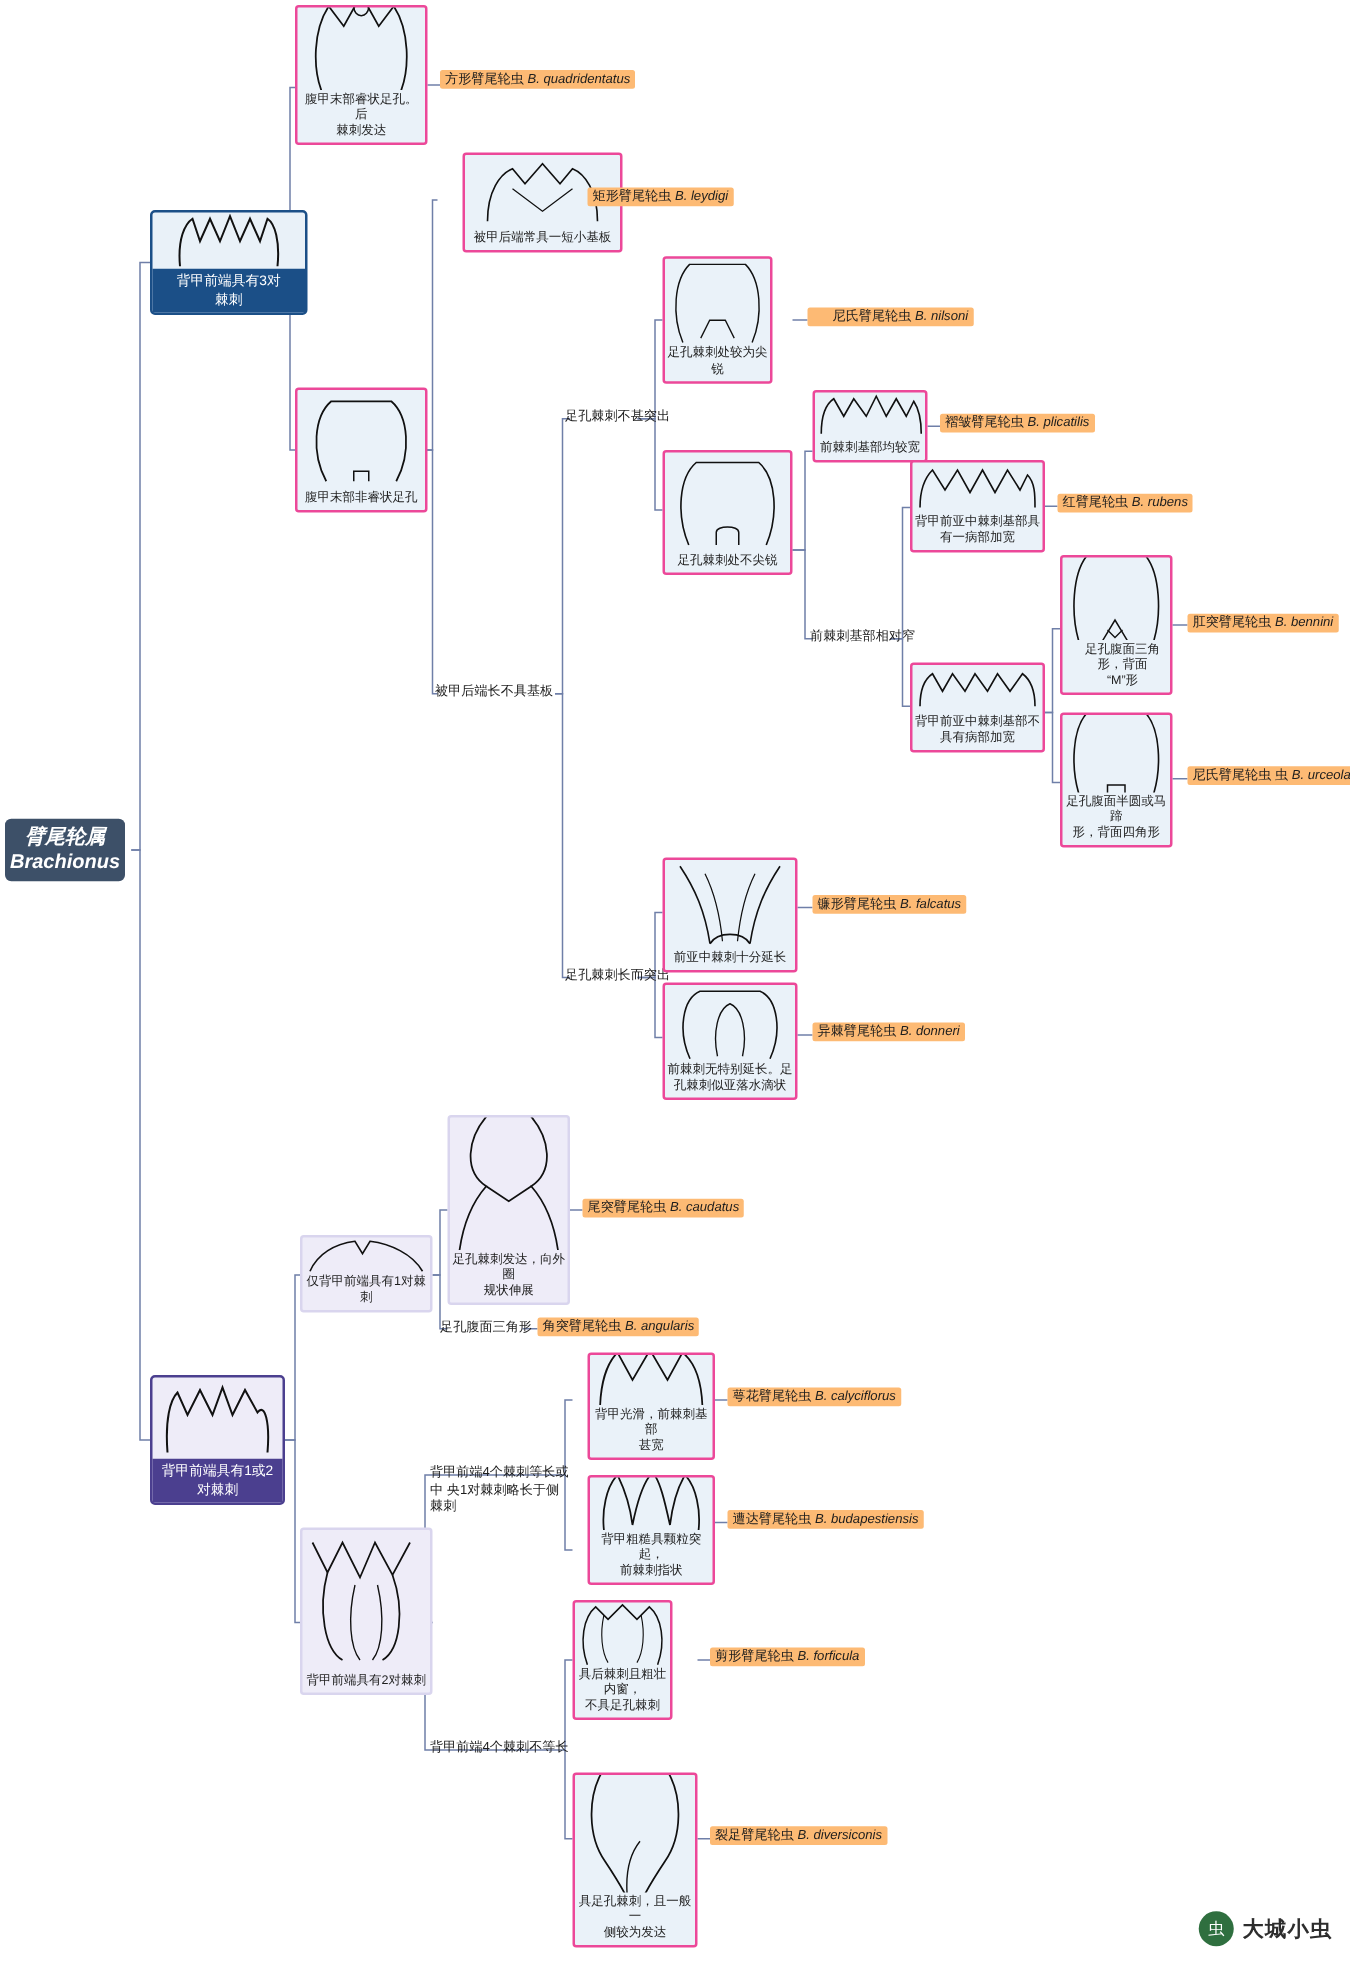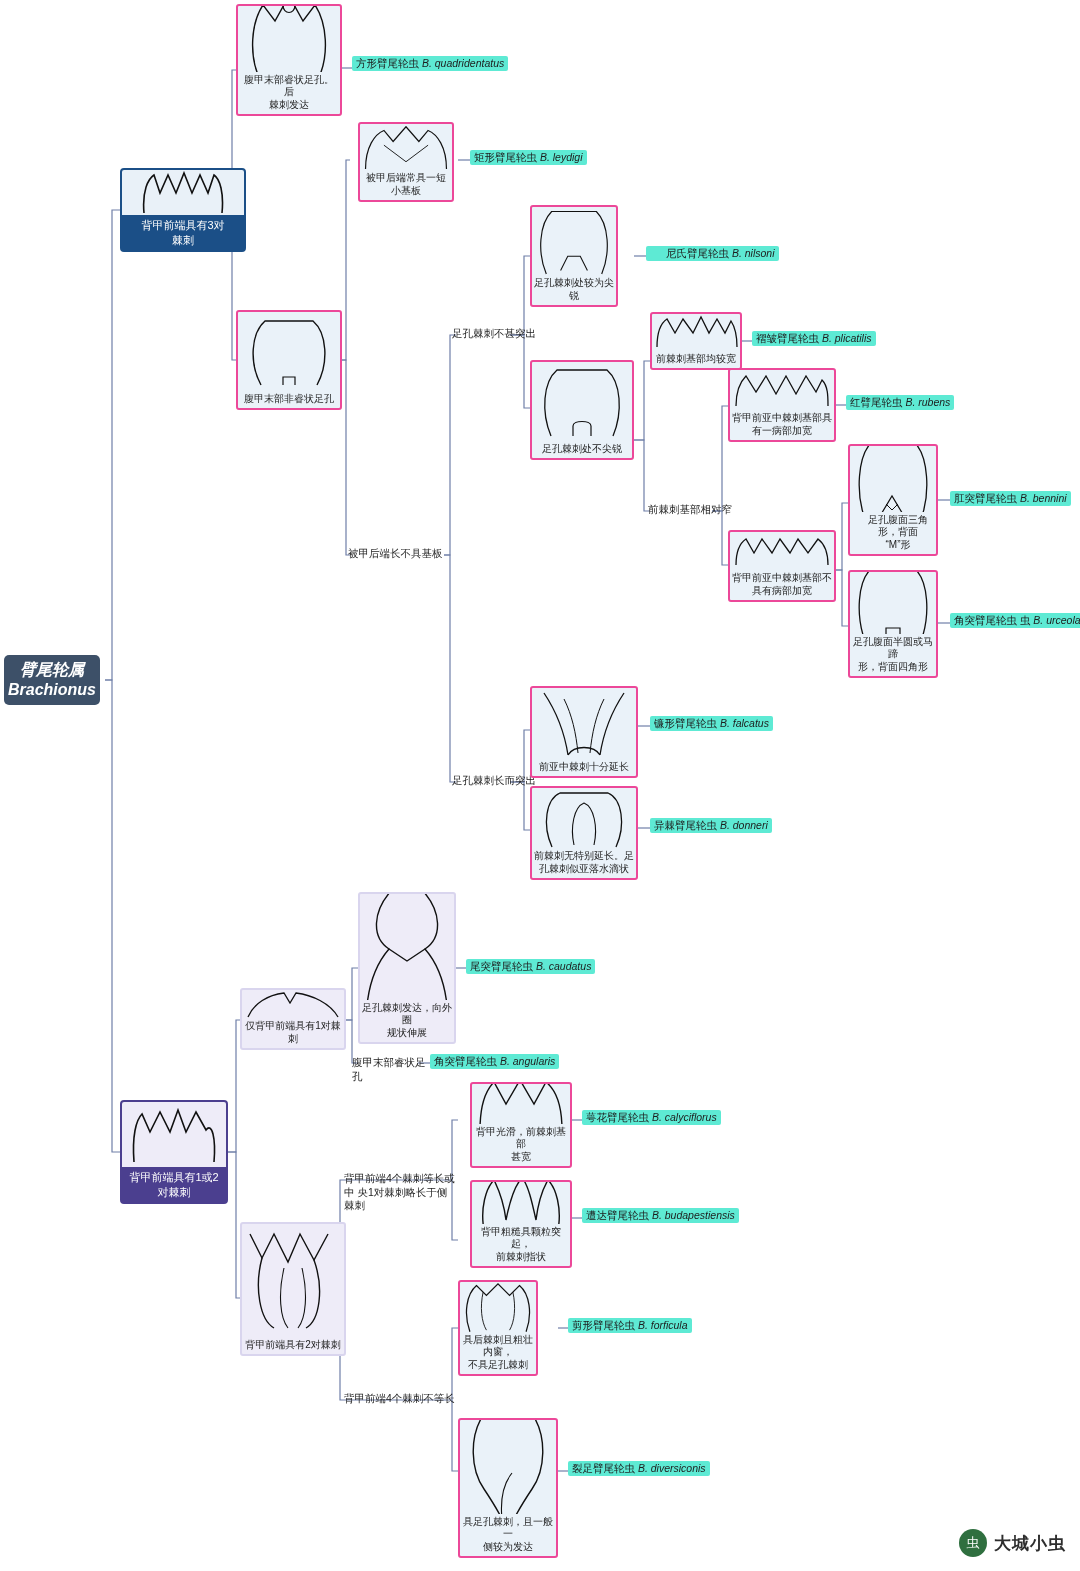--- a/index.html
+++ b/index.html
@@ -43,21 +43,21 @@
     font-size:10px;line-height:1.25;color:#1d1d1d;text-align:center;padding:2px 2px 3px 2px;
   }
 
   
   .branchlabel{
     position:absolute;font-size:10.5px;color:#1d1d1d;line-height:1.3;
   }
 
   
   .species{
-    position:absolute;background:#5eead4;border-radius:2px;
+    position:absolute;background:#fdba74;border-radius:2px;
     font-size:10.5px;line-height:1.25;color:#1d1d1d;
     padding:1px 4px;white-space:nowrap;
   }
   .species i{font-style:italic;}
 
   
   .wm{
     position:absolute;right:14px;bottom:14px;display:flex;align-items:center;gap:7px;
   }
   .wm .circ{
@@ -174,21 +174,21 @@
 <div class="node card" style="left:236px;top:310px;width:106px;height:100px;">
   <div class="pic">
     <svg width="96" height="72" viewBox="0 0 96 72">
         <path d="M20 70 C8 48 10 18 24 6 L72 6 C86 18 88 48 76 70" fill="none" stroke="#111" stroke-width="1.4"></path>
         <path d="M42 70 L42 62 L54 62 L54 70" fill="none" stroke="#111" stroke-width="1.2"></path>
       </svg>
   </div>
   <div class="cap">腹甲末部非睿状足孔</div>
 </div>
 
-<div class="node card" style="left:358px;top:122px;width:96px;height:80px;">
+<div class="node card" style="left:370px;top:122px;width:128px;height:80px;">
   <div class="pic">
     <svg width="100" height="52" viewBox="0 0 100 52">
         <path d="M6 50 C6 26 16 12 26 8 L36 20 L50 4 L64 20 L74 8 C84 12 94 26 94 50" fill="none" stroke="#111" stroke-width="1.3"></path>
         <path d="M26 24 L50 42 L74 24" fill="none" stroke="#111" stroke-width="1"></path>
       </svg>
   </div>
   <div class="cap">被甲后端常具一短小基板</div>
 </div>
 
 <div class="branchlabel" style="left:348px;top:547px;width:100px;">被甲后端长不具基板</div>
@@ -317,21 +317,21 @@
     <svg width="92" height="120" viewBox="0 0 92 120">
         <path d="M30 4 C12 24 10 50 28 62 C14 78 8 100 6 118 M62 4 C80 24 82 50 64 62 C78 78 84 100 86 118" fill="none" stroke="#111" stroke-width="1.4"></path>
         <path d="M28 62 L46 74 L64 62" fill="none" stroke="#111" stroke-width="1.4"></path>
         <path d="M30 4 L62 4" fill="none" stroke="#111" stroke-width="1.4"></path>
       </svg>
   </div>
   <div class="cap" style="white-space:pre-line;">足孔棘刺发达，向外圈
 规状伸展</div>
 </div>
 
-<div class="branchlabel" style="left:352px;top:1056px;width:80px;">腹甲末部睿状足孔</div>
+<div class="branchlabel" style="left:352px;top:1056px;width:80px;">足孔腹面三角形</div>
 
 <div class="branchlabel" style="left:344px;top:1172px;width:112px;">背甲前端4个棘刺等长或中
 央1对棘刺略长于侧棘刺</div>
 
 <div class="branchlabel" style="left:344px;top:1392px;width:112px;">背甲前端4个棘刺不等长</div>
 
 <div class="node card" style="left:470px;top:1082px;width:102px;height:86px;">
   <div class="pic">
     <svg width="94" height="56" viewBox="0 0 94 56">
         <path d="M6 54 C6 30 12 14 20 6 L32 28 L46 4 L60 28 L72 6 C82 14 88 30 88 54" fill="none" stroke="#111" stroke-width="1.4"></path>
@@ -398,21 +398,21 @@
   <span>红臂尾轮虫</span>
   <i>B. rubens</i>
 </div>
 
 <div class="species" style="left:950px;top:491px;">
   <span>肛突臂尾轮虫</span>
   <i>B. bennini</i>
 </div>
 
 <div class="species" style="left:950px;top:613px;">
-  <span>角突臂尾轮虫 虫</span>
+  <span>尼氏臂尾轮虫 虫</span>
   <i>B. urceolaris</i>
 </div>
 
 <div class="species" style="left:650px;top:716px;">
   <span>镰形臂尾轮虫</span>
   <i>B. falcatus</i>
 </div>
 
 <div class="species" style="left:650px;top:818px;">
   <span>异棘臂尾轮虫</span>

